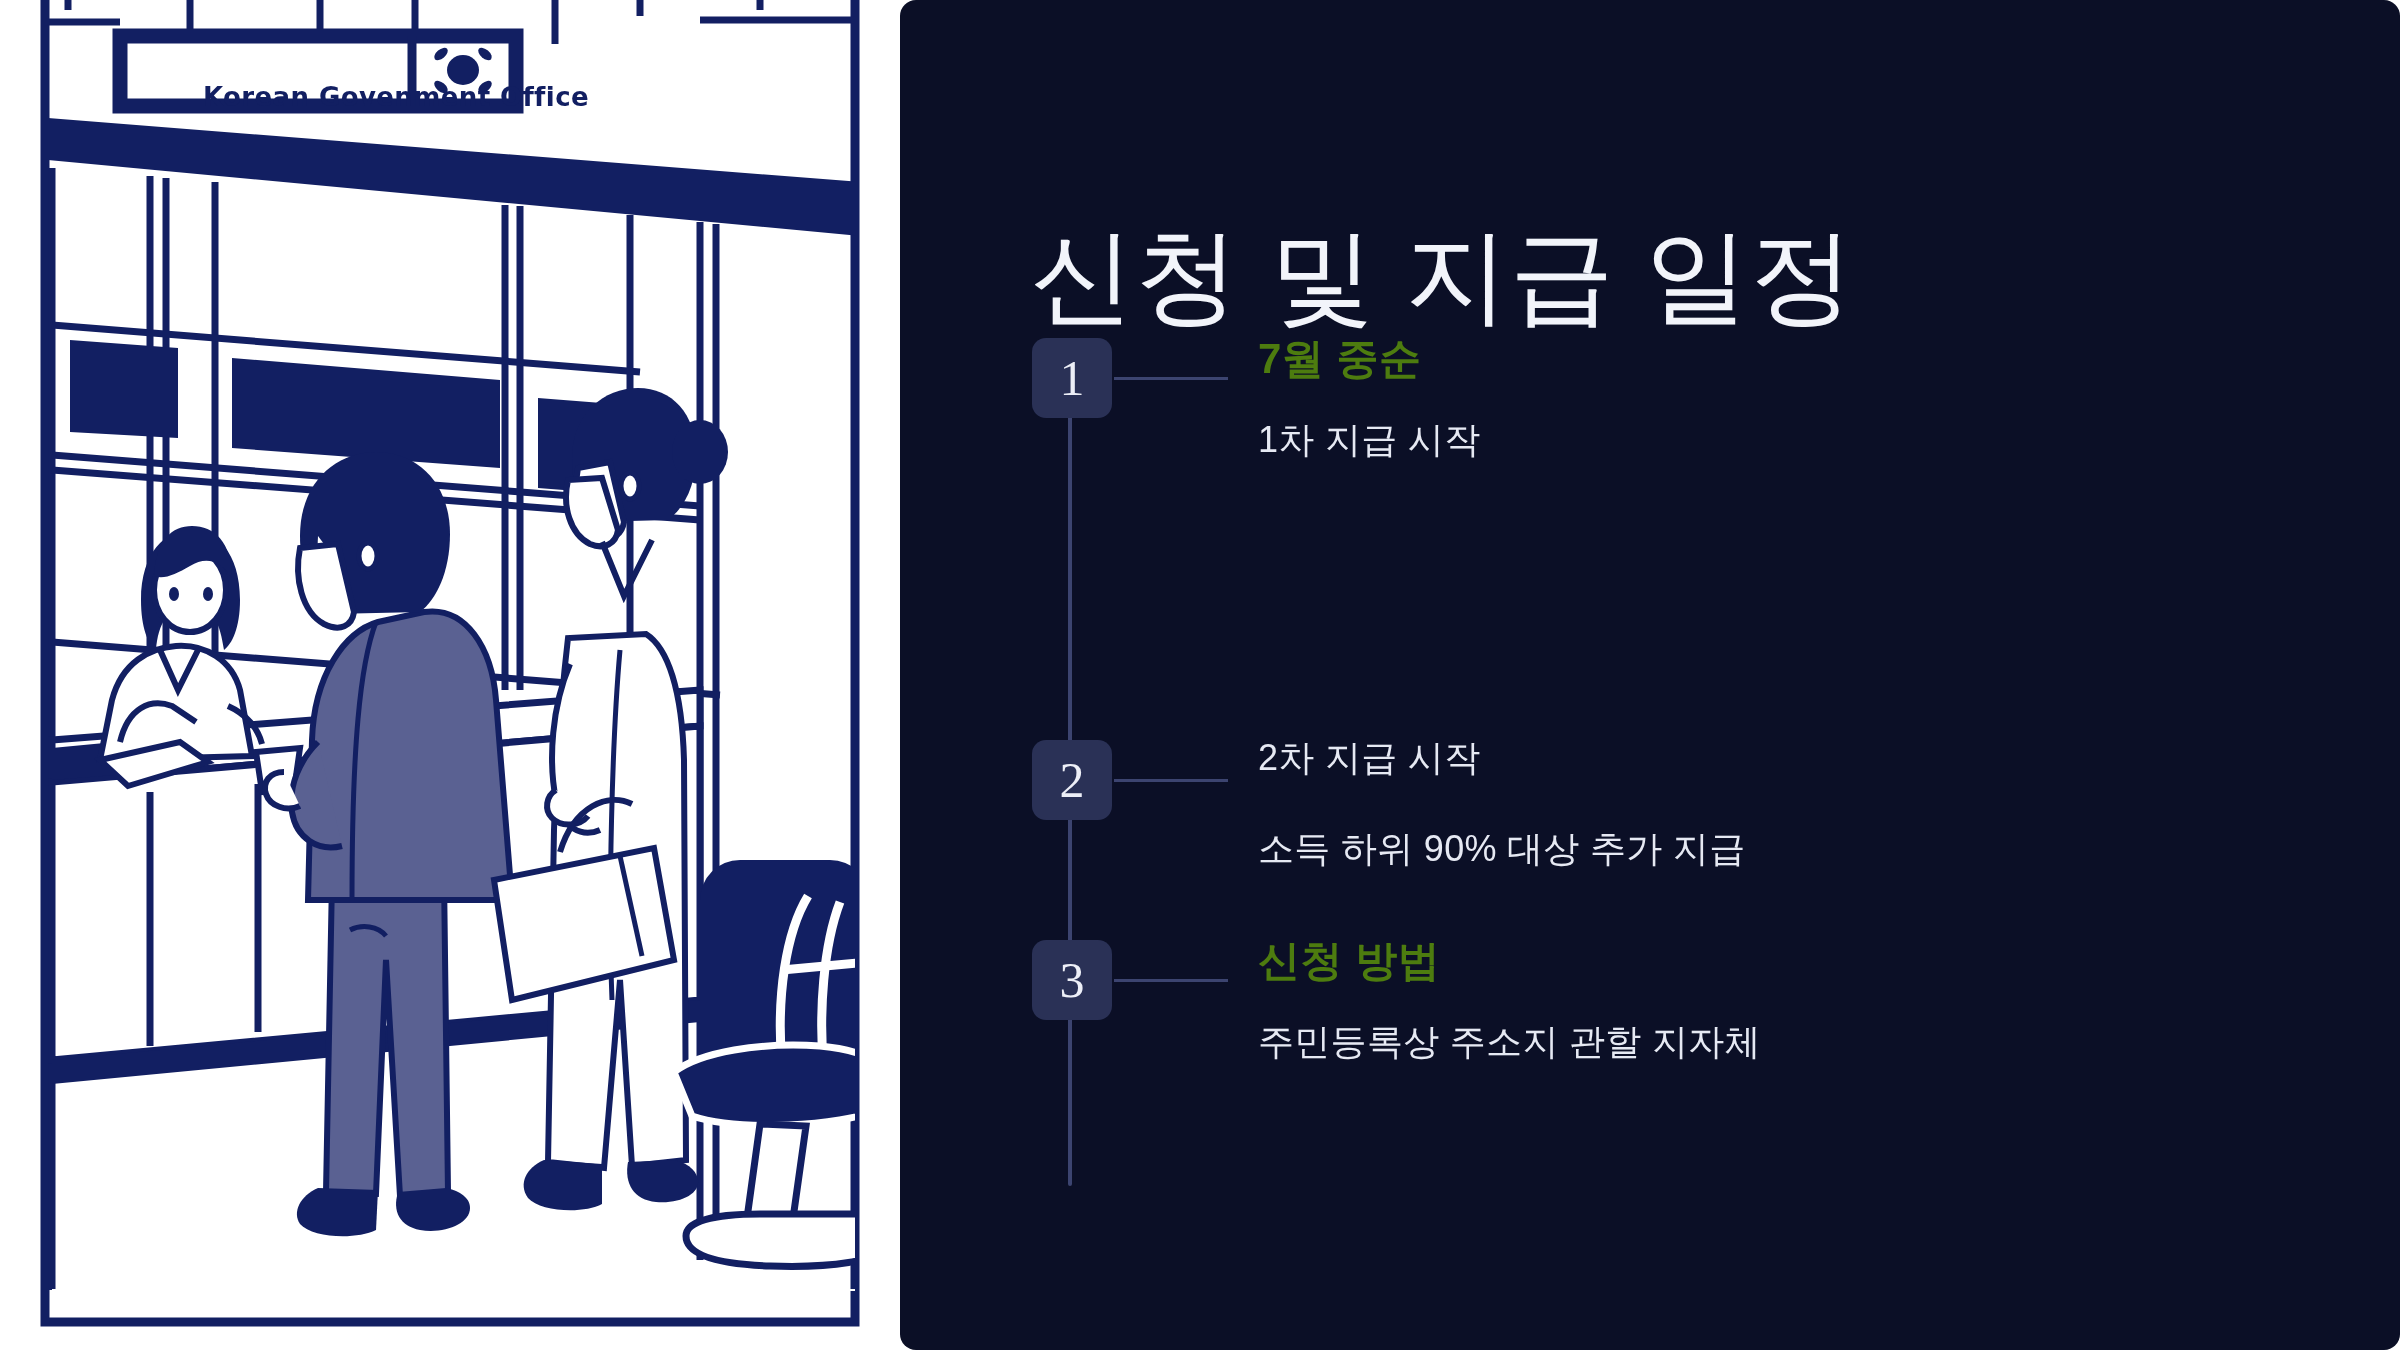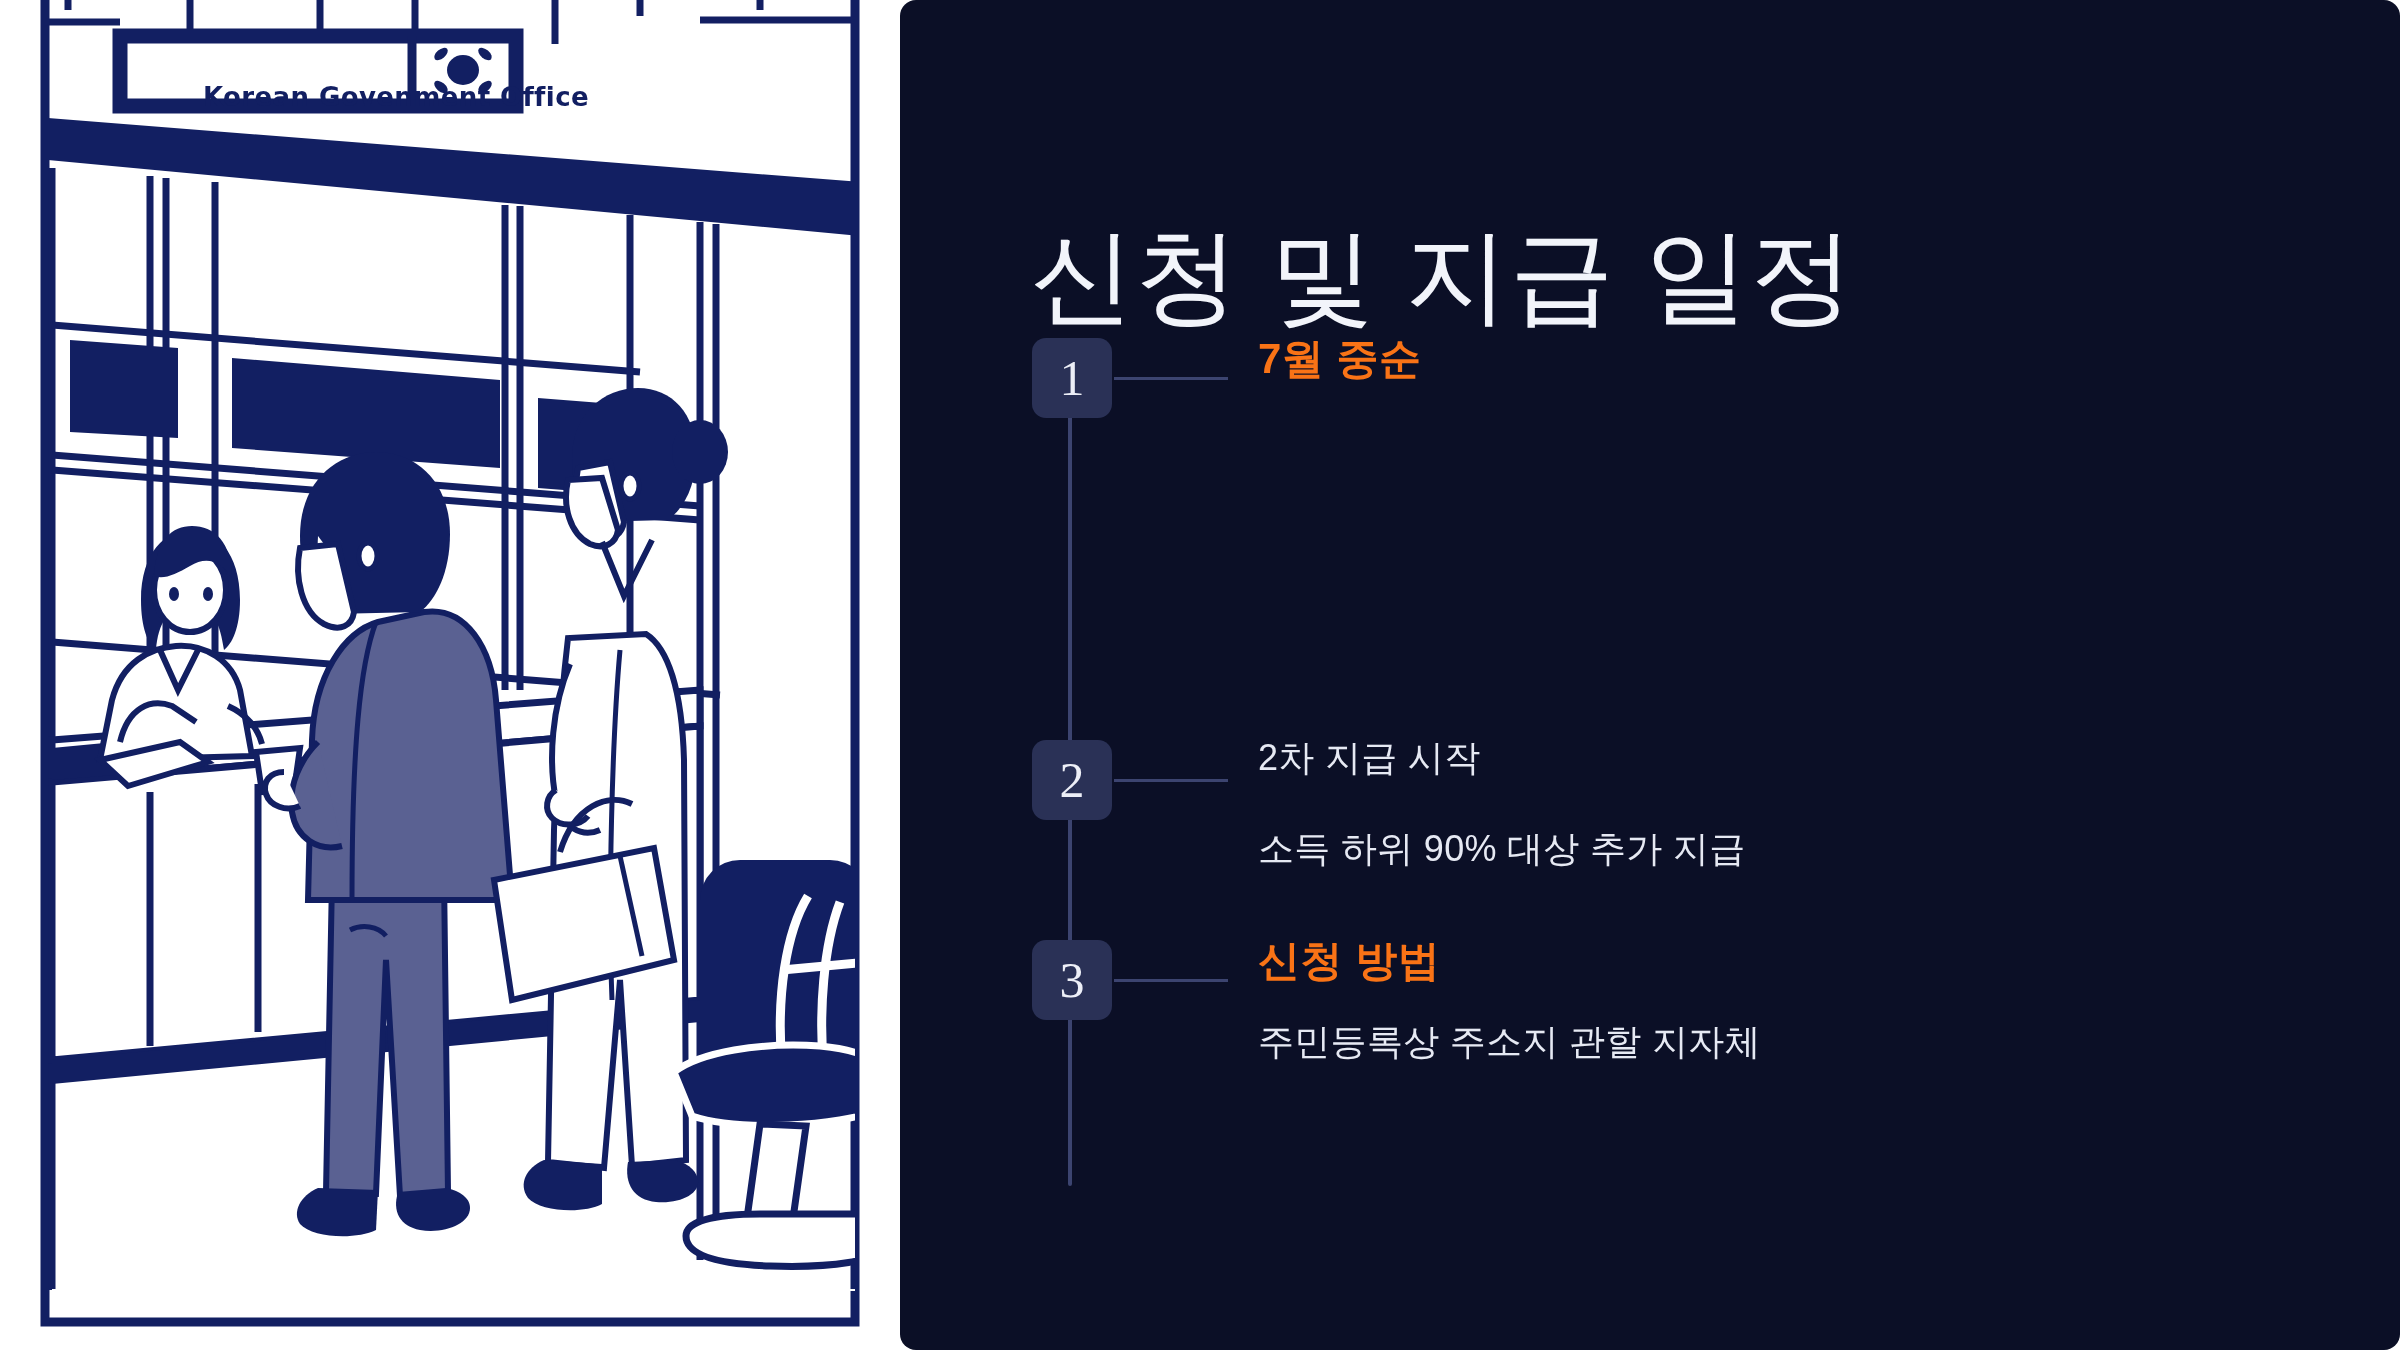--- a/index.html
+++ b/index.html
@@ -122,21 +122,21 @@
   }
   .tl-body {
     position: absolute;
     left: 358px;
     top: -4px;
     width: 760px;
   }
   .tl-title {
     font-size: 42px;
     font-weight: bold;
-    color: #f97316;
+    color: #4d7c0f;
     letter-spacing: 0.5px;
     line-height: 1.2;
     margin: 0 0 34px 0;
     white-space: nowrap;
   }
   .tl-line {
     font-size: 36px;
     font-weight: 400;
     color: #E6E9F3;
     letter-spacing: 0.3px;
@@ -348,20 +348,21 @@
 
     <div class="timeline">
 
       <div class="timeline-rail"></div>
 
       <div class="tl-item i0">
         <div class="badge">1</div>
         <div class="connector"></div>
         <div class="tl-body">
           <div class="tl-title">7월 중순</div>
+          <div class="tl-line">1차 지급 시작</div>
         </div>
       </div>
 
       <div class="tl-item i1">
         <div class="badge">2</div>
         <div class="connector"></div>
         <div class="tl-body">
           <div class="tl-line">2차 지급 시작</div>
           <div class="tl-line">소득 하위 90% 대상 추가 지급</div>
         </div>

